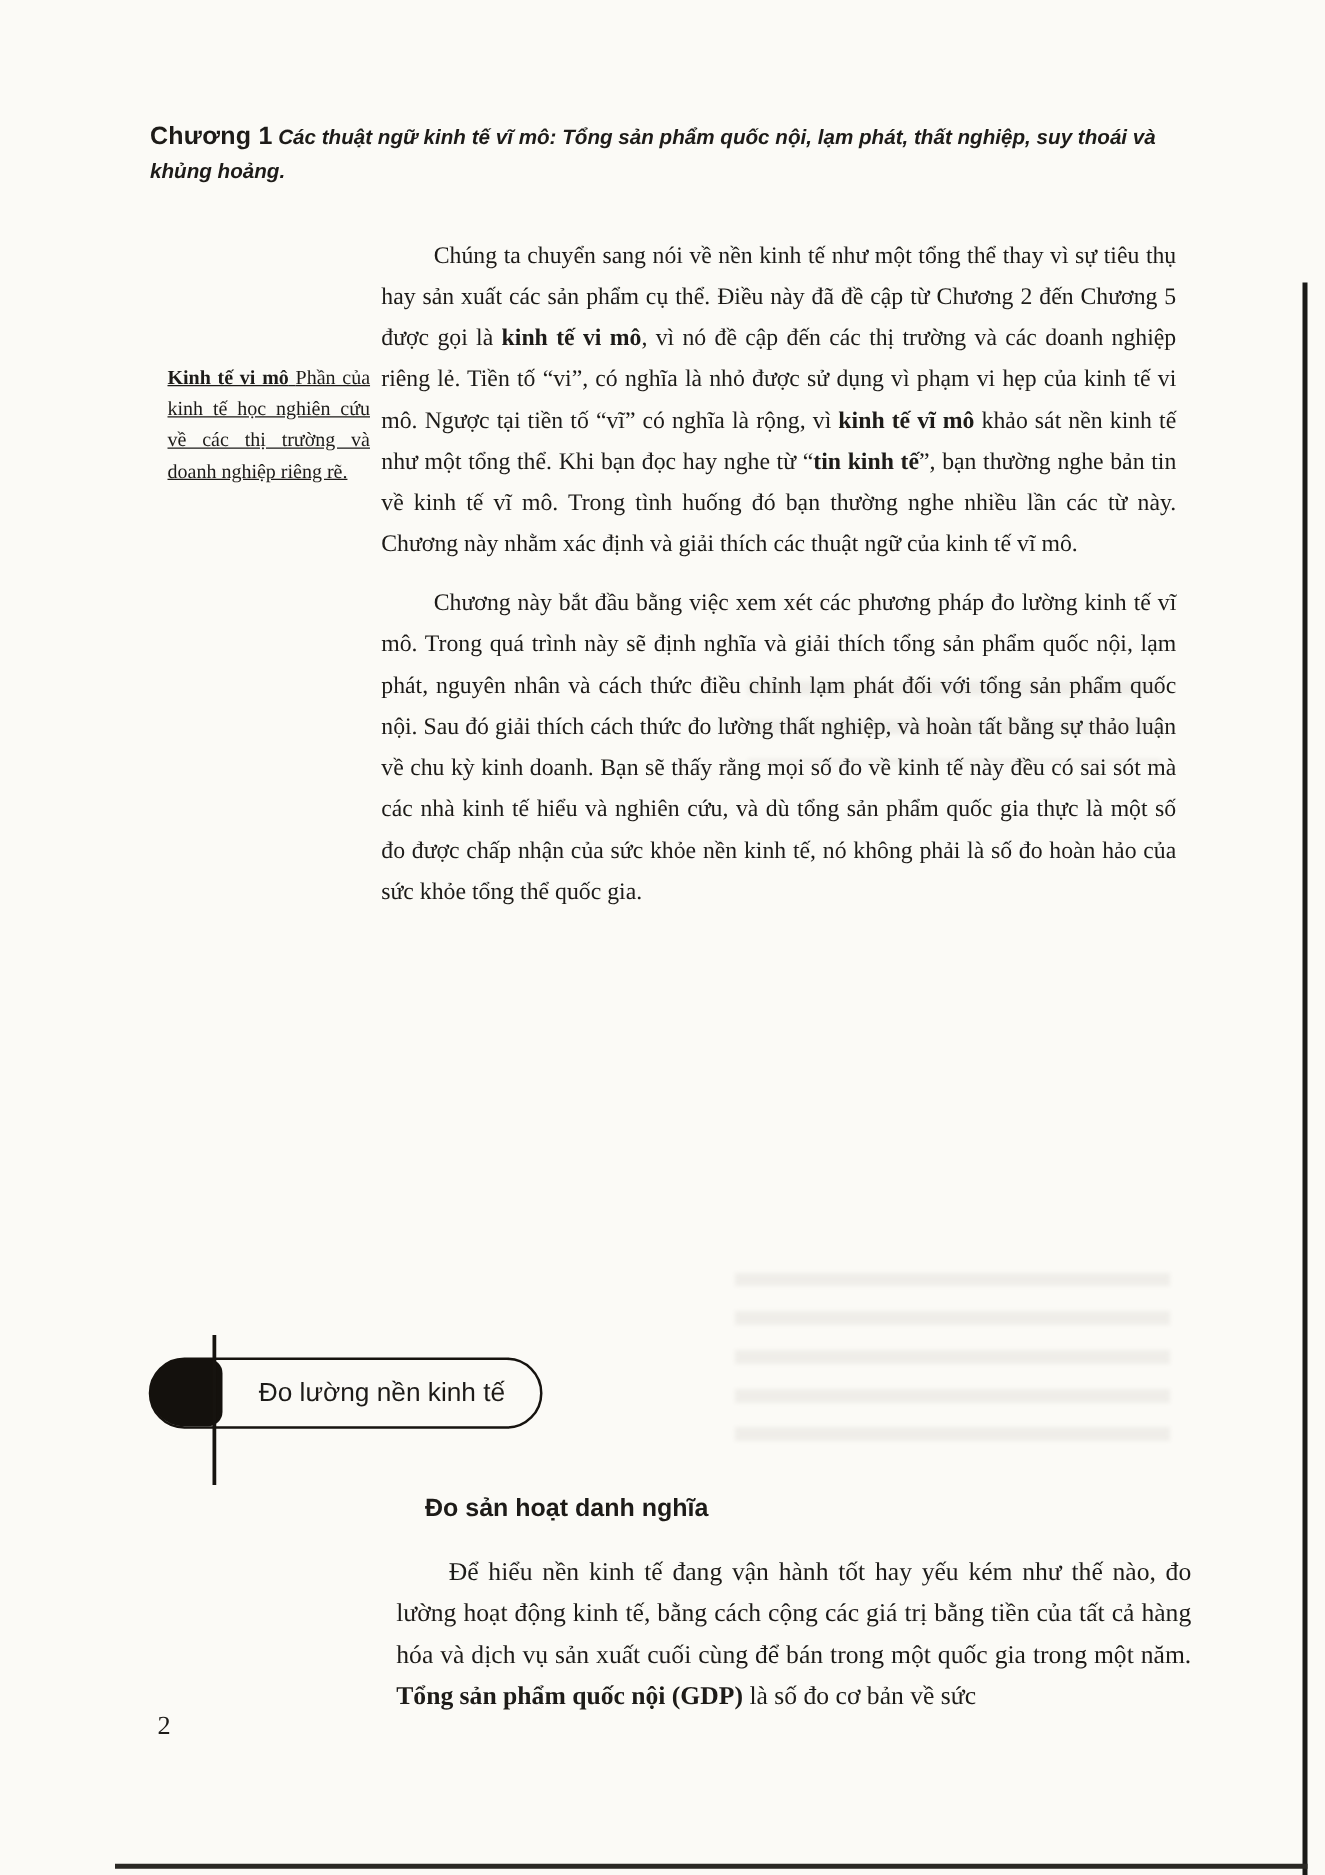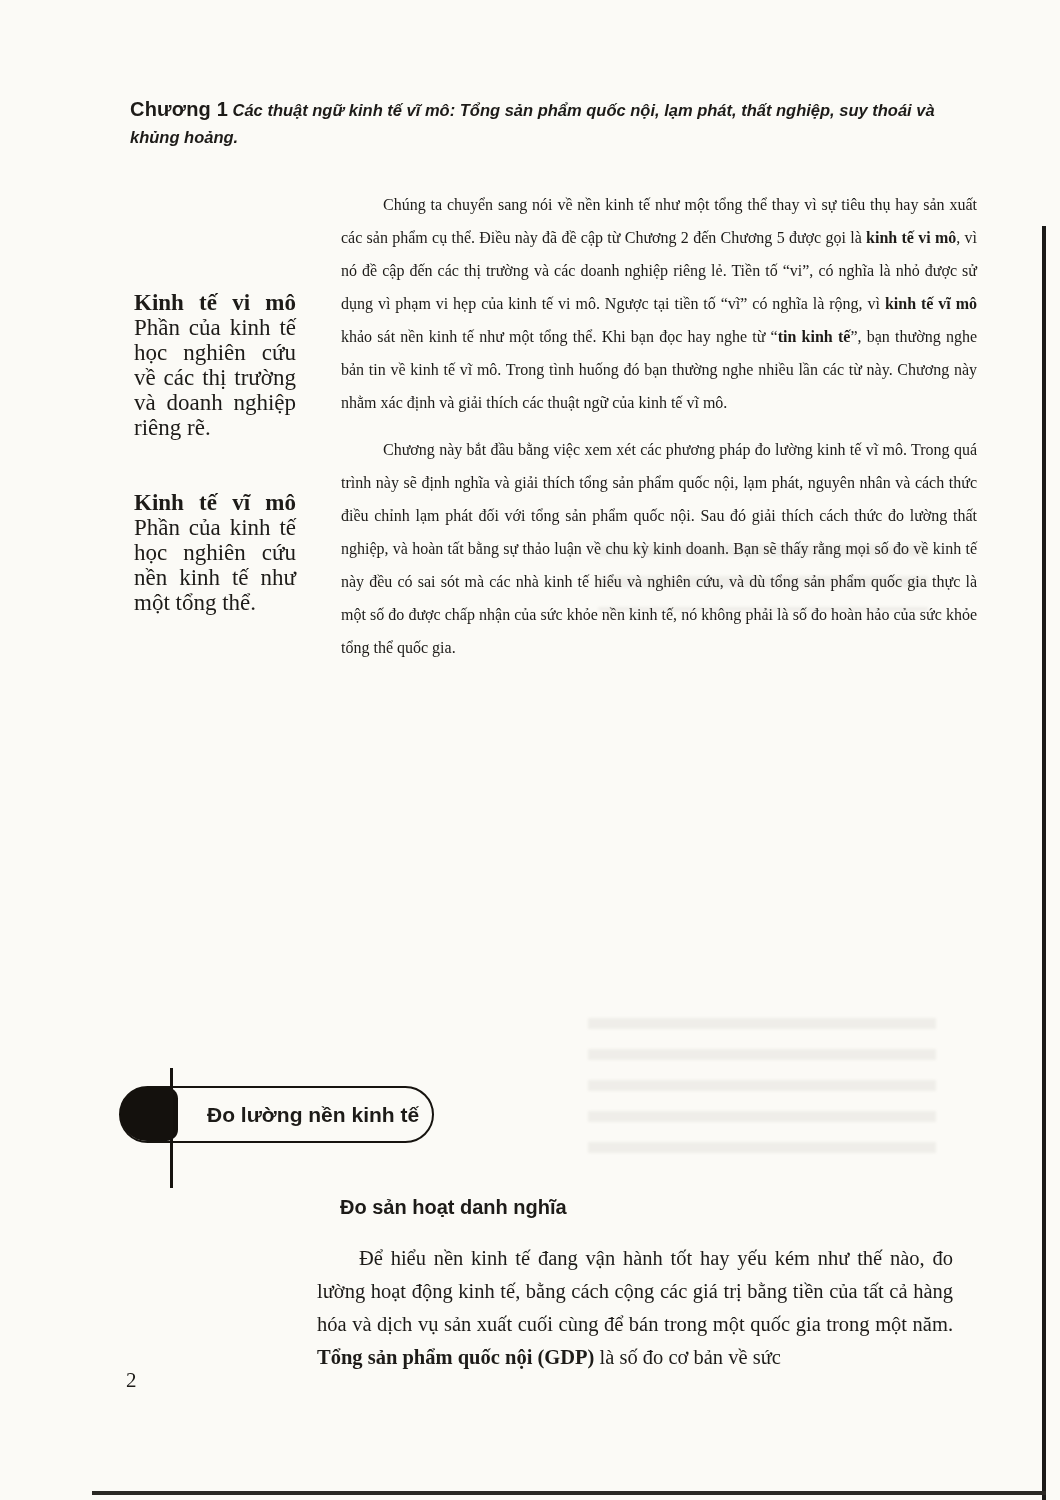--- a/index.html
+++ b/index.html
@@ -10,43 +10,42 @@
     background:#fbfaf6;
     color:#1d1b18;
     overflow:hidden;
   }
 
   
   .chapter-header {
     position:absolute; left:120px; top:96px; width:830px;
     font-family:"Liberation Sans", sans-serif;
     line-height:27px;
-    margin-left:10px;
   }
   .chapter-label { font-weight:bold; font-size:20px; letter-spacing:.2px; }
   .chapter-title { font-style:italic; font-weight:600; font-size:16.5px; }
 
   
   .margin-note {
     position:absolute; left:134px; width:162px;
     font-family:"Liberation Serif", serif;
-    font-size:23px; line-height:25px;
+    font-size:16px; line-height:25px;
     text-align:justify;
+    text-decoration:underline;
   }
   .note-1 { top:290px; }
   .note-2 { top:490px; }
   .margin-note .term { font-weight:bold; }
 
   
   .body-column {
     position:absolute; left:305px; top:188px; width:636px;
     font-family:"Liberation Serif", serif;
-    font-size:16px; line-height:33px;
+    font-size:19px; line-height:33px;
     text-align:justify;
-    margin-left:36px;
   }
   .para { margin:0 0 14px 0; text-indent:42px; }
   .seg-b { font-weight:bold; }
 
   
   .section-tab {
     position:absolute; left:119px; top:1086px;
     width:315px; height:57px;
     border:2.5px solid #16130f;
     border-radius:30px;
@@ -56,21 +55,21 @@
   .tab-cap {
     position:absolute; left:-1px; top:-1px;
     width:58px; height:54px;
     background:#14110d;
     border-radius:28px 12px 12px 28px;
   }
   .tab-label {
     position:absolute; left:86px; top:50%;
     transform:translateY(-50%);
     font-family:"Liberation Sans", sans-serif;
-    font-weight:bold; font-size:21px;
+    font-weight:normal; font-size:21px;
     white-space:nowrap;
   }
   .tab-vline {
     position:absolute; left:170px; top:1068px;
     width:2.5px; height:120px;
     background:#16130f;
   }
 
   
   .subheading {
@@ -117,24 +116,20 @@
   <header class="chapter-header">
     <span class="chapter-label">Chương 1</span>
     <span class="chapter-title">Các thuật ngữ kinh tế vĩ mô: Tổng sản phẩm quốc nội, lạm phát, thất nghiệp, suy thoái và khủng hoảng.</span>
   </header>
 
   <aside class="margin-note note-1">
     <span class="term">Kinh tế vi mô</span>
     <span class="def">Phần của kinh tế học nghiên cứu về các thị trường và doanh nghiệp riêng rẽ.</span>
   </aside>
 
-  <aside class="margin-note note-2">
-    <span class="term">Kinh tế vĩ mô</span>
-    <span class="def">Phần của kinh tế học nghiên cứu nền kinh tế như một tổng thể.</span>
-  </aside>
 
   <main class="body-column">
     <p class="para"><span>Chúng ta chuyển sang nói về nền kinh tế như một tổng thể thay vì sự tiêu thụ hay sản xuất các sản phẩm cụ thể. Điều này đã đề cập từ Chương 2 đến Chương 5 được gọi là </span><span class="seg-b">kinh tế vi mô</span><span>, vì nó đề cập đến các thị trường và các doanh nghiệp riêng lẻ. Tiền tố “vi”, có nghĩa là nhỏ được sử dụng vì phạm vi hẹp của kinh tế vi mô. Ngược tại tiền tố “vĩ” có nghĩa là rộng, vì </span><span class="seg-b">kinh tế vĩ mô</span><span> khảo sát nền kinh tế như một tổng thể. Khi bạn đọc hay nghe từ “</span><span class="seg-b">tin kinh tế</span><span>”, bạn thường nghe bản tin về kinh tế vĩ mô. Trong tình huống đó bạn thường nghe nhiều lần các từ này. Chương này nhằm xác định và giải thích các thuật ngữ của kinh tế vĩ mô.</span></p>
     <p class="para"><span>Chương này bắt đầu bằng việc xem xét các phương pháp đo lường kinh tế vĩ mô. Trong quá trình này sẽ định nghĩa và giải thích tổng sản phẩm quốc nội, lạm phát, nguyên nhân và cách thức điều chỉnh lạm phát đối với tổng sản phẩm quốc nội. Sau đó giải thích cách thức đo lường thất nghiệp, và hoàn tất bằng sự thảo luận về chu kỳ kinh doanh. Bạn sẽ thấy rằng mọi số đo về kinh tế này đều có sai sót mà các nhà kinh tế hiểu và nghiên cứu, và dù tổng sản phẩm quốc gia thực là một số đo được chấp nhận của sức khỏe nền kinh tế, nó không phải là số đo hoàn hảo của sức khỏe tổng thể quốc gia.</span></p>
   </main>
 
   <div class="section-tab">
     <span class="tab-cap"></span>
     <span class="tab-label">Đo lường nền kinh tế</span>
   </div>

